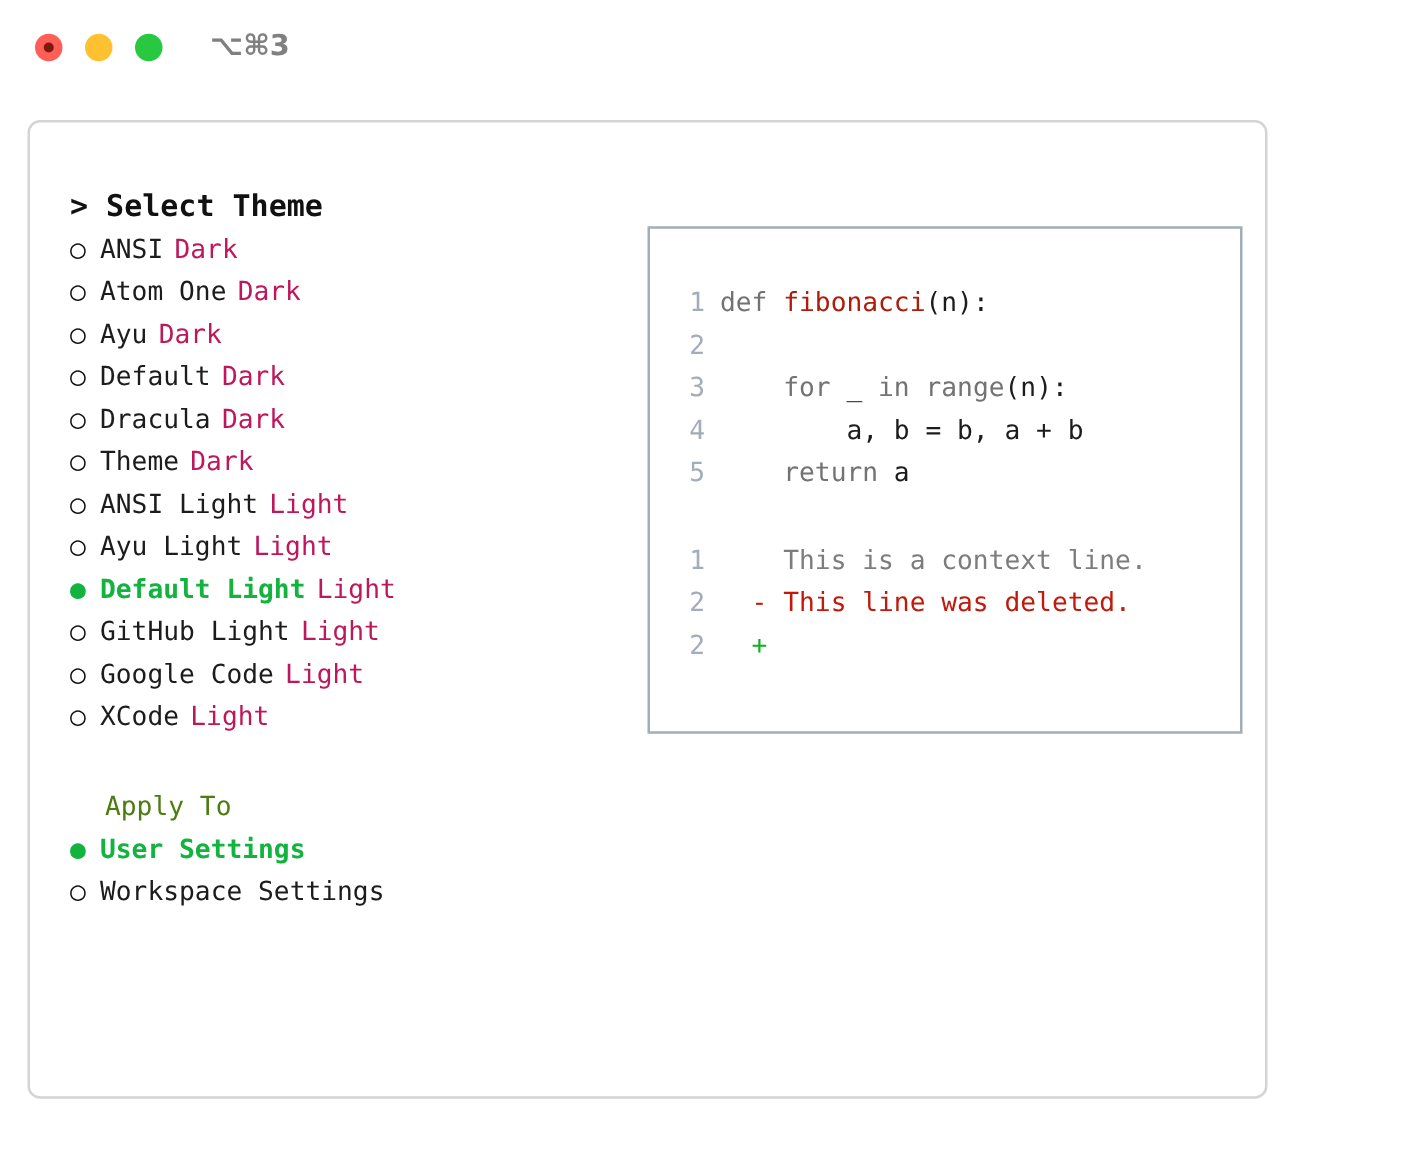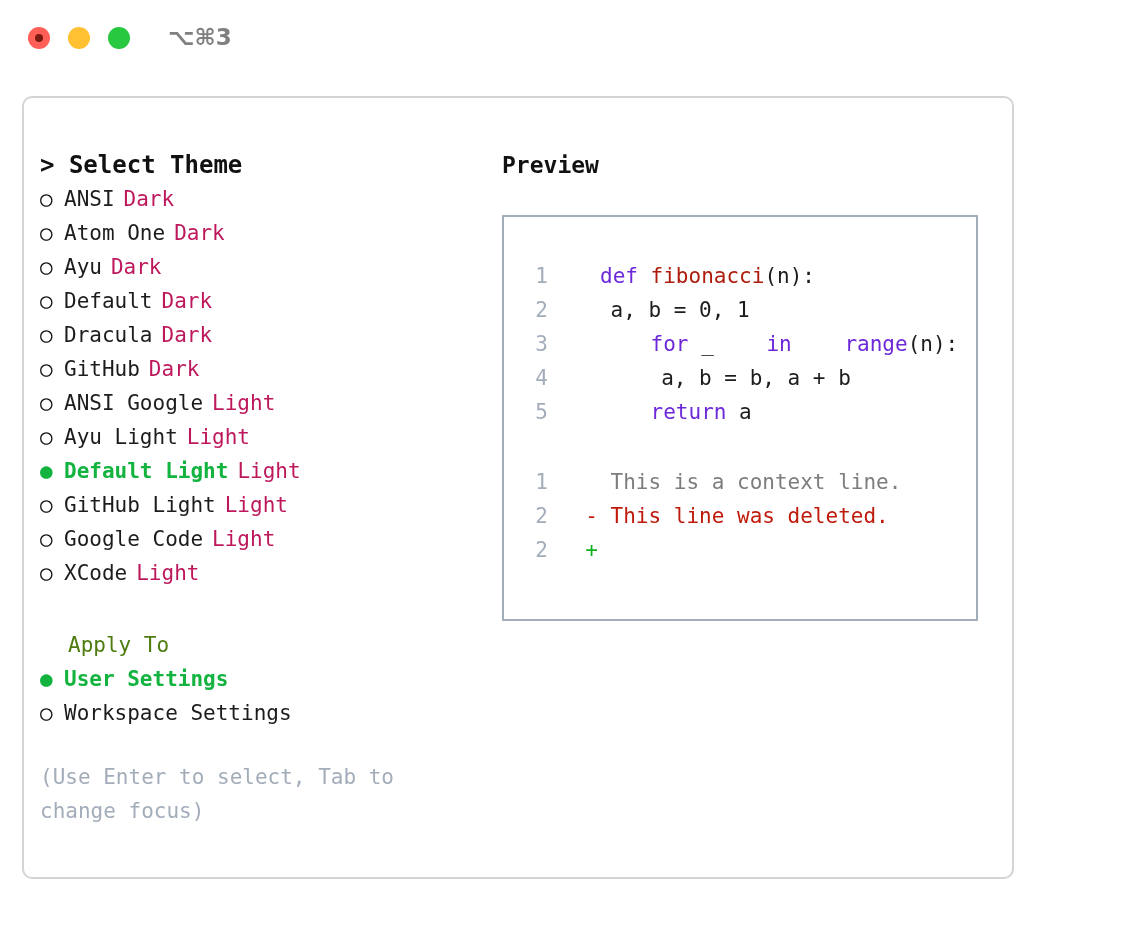--- a/index.html
+++ b/index.html
@@ -75,21 +75,21 @@
     width: 992px;
     height: 783px;
     border: 2px solid #d4d4d4;
     border-radius: 10px;
     box-sizing: border-box;
     background: #ffffff;
   }
 
   .columns {
     position: absolute;
-    left: 0; top: 0;
+    left: 16px; top: 0;
     width: 100%;
     height: 100%;
   }
 
   
   .left-col {
     position: absolute;
     left: 16px;
     top: 50px;
     width: 450px;
@@ -179,21 +179,21 @@
     display: flex;
     white-space: pre;
   }
   .lineno {
     width: 26px;
     flex: 0 0 26px;
     text-align: right;
     color: #a3adba;
     margin-right: 12px;
   }
-  .tok-kw   { color: #6d28d9; margin-left: 40px; }
+  .tok-kw   { color: #737373; }
   .tok-fn   { color: #ad1c0c; }
   .tok-plain{ color: #1c1c1c; }
   .tok-ctx  { color: #7d7d7d; }
   .tok-del  { color: #bf1a0b; }
   .tok-add  { color: #10b020; }
   .diff-gap { height: 36px; }
 </style>
 </head>
 <body>
 
@@ -212,48 +212,46 @@
     <div class="columns">
 
       <div class="left-col">
         <div class="section-title">&gt; Select Theme</div>
         <div class="list" id="theme-list">
             <div class="row"><span class="bullet">○</span><span class="label">ANSI</span><span class="tag">Dark</span></div>
             <div class="row"><span class="bullet">○</span><span class="label">Atom One</span><span class="tag">Dark</span></div>
             <div class="row"><span class="bullet">○</span><span class="label">Ayu</span><span class="tag">Dark</span></div>
             <div class="row"><span class="bullet">○</span><span class="label">Default</span><span class="tag">Dark</span></div>
             <div class="row"><span class="bullet">○</span><span class="label">Dracula</span><span class="tag">Dark</span></div>
-            <div class="row"><span class="bullet">○</span><span class="label">GitHub</span><span class="tag">Dark</span></div>
-            <div class="row"><span class="bullet">○</span><span class="label">ANSI Google</span><span class="tag">Light</span></div>
+            <div class="row"><span class="bullet">○</span><span class="label">Theme</span><span class="tag">Dark</span></div>
+            <div class="row"><span class="bullet">○</span><span class="label">ANSI Light</span><span class="tag">Light</span></div>
             <div class="row"><span class="bullet">○</span><span class="label">Ayu Light</span><span class="tag">Light</span></div>
             <div class="row selected"><span class="bullet on">●</span><span class="label">Default Light</span><span class="tag">Light</span></div>
             <div class="row"><span class="bullet">○</span><span class="label">GitHub Light</span><span class="tag">Light</span></div>
             <div class="row"><span class="bullet">○</span><span class="label">Google Code</span><span class="tag">Light</span></div>
             <div class="row"><span class="bullet">○</span><span class="label">XCode</span><span class="tag">Light</span></div>
           </div>
 
         <div class="spacer-lg"></div>
 
         <div class="apply-title">Apply To</div>
         <div class="list" id="apply-list">
             <div class="row selected"><span class="bullet on">●</span><span class="label">User Settings</span></div>
             <div class="row"><span class="bullet">○</span><span class="label">Workspace Settings</span></div>
           </div>
 
         <div class="spacer-md"></div>
 
-        <div class="hint">(Use Enter to select, Tab to change focus)</div>
       </div>
 
       <div class="right-col">
-        <div class="preview-title">Preview</div>
         <div class="preview-box">
           <div class="code" id="code-block">
               <div class="code-line"><span class="lineno">1</span><span class="tok-kw">def </span><span class="tok-fn">fibonacci</span><span class="tok-plain">(n):</span></div>
-              <div class="code-line"><span class="lineno">2</span><span class="tok-plain">    a, b = 0, 1</span></div>
+              <div class="code-line"><span class="lineno">2</span></div>
               <div class="code-line"><span class="lineno">3</span><span class="tok-plain">    </span><span class="tok-kw">for</span><span class="tok-plain"> _ </span><span class="tok-kw">in</span><span class="tok-plain"> </span><span class="tok-kw">range</span><span class="tok-plain">(n):</span></div>
               <div class="code-line"><span class="lineno">4</span><span class="tok-plain">        a, b = b, a + b</span></div>
               <div class="code-line"><span class="lineno">5</span><span class="tok-plain">    </span><span class="tok-kw">return</span><span class="tok-plain"> a</span></div>
               <div class="diff-gap"></div>
               <div class="code-line"><span class="lineno">1</span><span class="tok-ctx">    </span><span class="tok-ctx">This is a context line.</span></div>
               <div class="code-line"><span class="lineno">2</span><span class="tok-del">  - </span><span class="tok-del">This line was deleted.</span></div>
               <div class="code-line"><span class="lineno">2</span><span class="tok-add">  + </span></div>
             </div>
         </div>
       </div>

